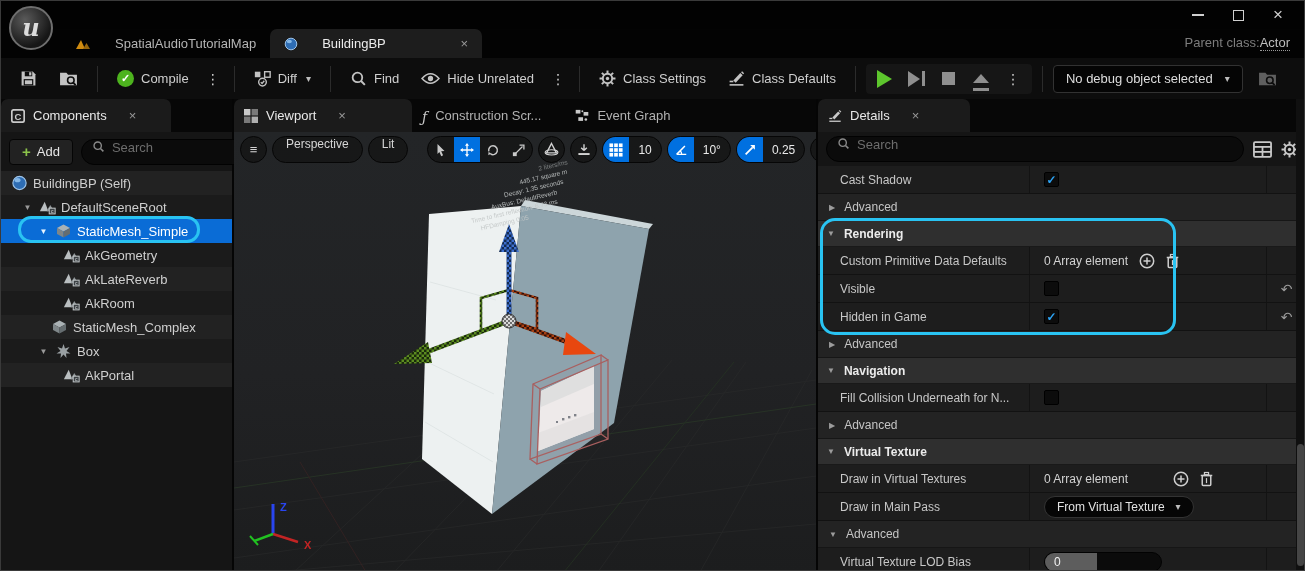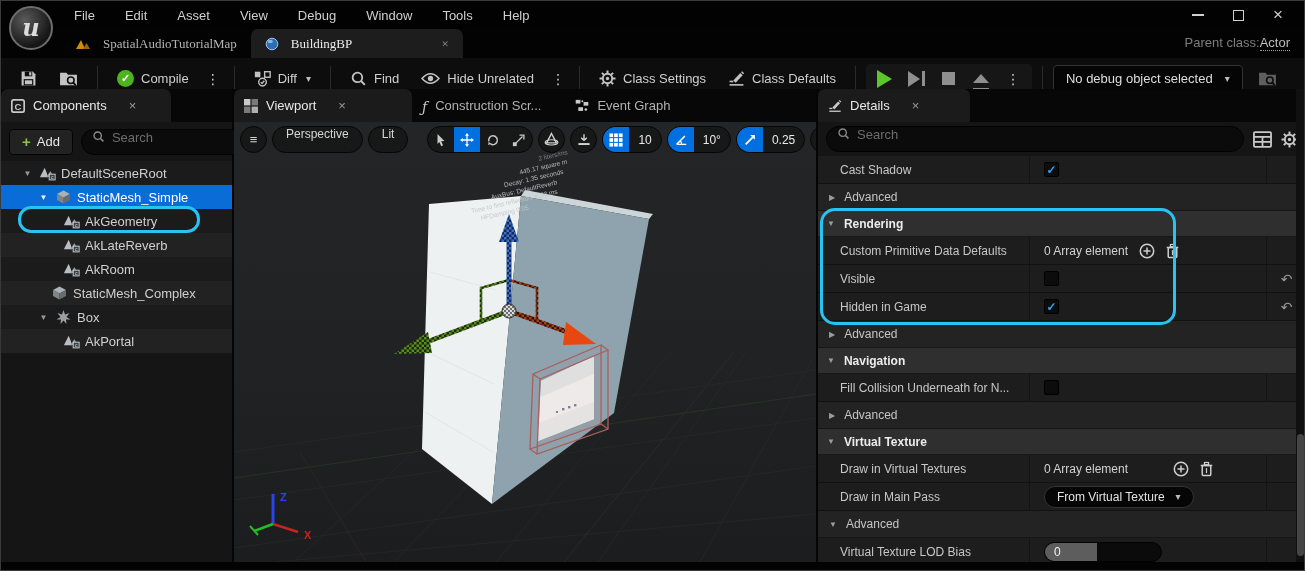--- a/index.html
+++ b/index.html
@@ -17,21 +17,21 @@
                  font-size:24px; color:#dcdcdc; margin-top:-2px; }
   .menu { position:absolute; left:58px; top:0; height:28px; display:flex; align-items:center; }
   .menu-item { padding:0 15px; font-size:13px; color:#cfcfcf; height:28px; display:flex; align-items:center; cursor:default; }
   .wctrl { position:absolute; right:6px; top:2px; display:flex; }
   .wbtn { width:40px; height:24px; display:flex; align-items:center; justify-content:center; color:#cfcfcf; font-size:13px; }
   .wbox { width:11px; height:11px; border:1.5px solid #cfcfcf; }
   .wline { width:12px; height:0; border-top:2px solid #cfcfcf; }
 
   
   .assetrow { position:absolute; left:60px; top:28px; height:29px; display:flex; align-items:flex-end; }
-  .atab { height:29px; display:flex; align-items:center; gap:12px; padding:0 14px; font-size:13px; color:#b5b5b5;font-family:Liberation Serif, serif; }
+  .atab { height:29px; display:flex; align-items:center; gap:24px; padding:0 14px; font-size:13px; color:#b5b5b5; }
   .atab.active { background:#1d1d1d; border-radius:7px 7px 0 0; color:#ececec; width:212px; }
   .atab .x { margin-left:auto; color:#9a9a9a; font-size:13px; }
   .parentclass { position:absolute; right:14px; top:34px; font-size:13px; color:#7d7d7d; }
   .parentclass b { font-weight:normal; color:#bdbdbd; border-bottom:1px dotted #9a9a9a; }
 
   
   .toolbar { position:absolute; left:0; top:57px; width:100%; height:41px; background:#0d0d0d;
              display:flex; align-items:center; padding:0 10px; gap:4px; }
   .tbtn { display:flex; align-items:center; gap:7px; background:none; border:none; color:#cfcfcf;
           font-size:13px; font-family:inherit; padding:6px 9px; border-radius:4px; cursor:pointer; }
@@ -49,21 +49,21 @@
   .bar-step { width:3px; height:15px; background:#8f8f8f; margin-left:2px; }
   .sq-stop { width:13px; height:13px; background:#8f8f8f; }
   .tri-eject { width:0; height:0; border-bottom:9px solid #8f8f8f; border-left:8px solid transparent; border-right:8px solid transparent; }
   .bar-eject { position:absolute; width:16px; height:3px; background:#8f8f8f; margin-top:14px; }
   .ejwrap { position:relative; display:flex; flex-direction:column; align-items:center; }
   .debugsel { display:flex; align-items:center; gap:10px; background:#050505; border:1px solid #323232;
               border-radius:4px; height:28px; padding:0 12px; color:#dedede; font-size:13px; font-family:inherit; cursor:pointer; }
   .dim { opacity:.45; }
 
   
-  .panel { position:absolute; top:88px; height:473px; background:#151515; }
+  .panel { position:absolute; top:98px; height:473px; background:#151515; }
   .panel-left { left:0; width:233px; border-right:2px solid #050505; }
   .panel-center { left:233px; width:582px; background:#fef9c3; }
   .panel-right { left:815px; width:490px; border-left:2px solid #050505; }
   .tabstrip { height:33px; background:#070707; display:flex; align-items:flex-end; }
   .ptab { height:33px; display:flex; align-items:center; gap:8px; padding:0 10px; font-size:13px; color:#b2b2b2; }
   .ptab.active { background:#1b1b1b; border-radius:7px 7px 0 0; color:#e8e8e8; }
   .ptab .x { color:#9a9a9a; margin-left:14px; }
   .tabic { width:14px; height:14px; color:#c9c9c9; flex:0 0 auto; }
 
   
@@ -298,30 +298,20 @@
     <symbol id="i-compc" viewBox="0 0 14 14">
         <rect x="0.8" y="0.8" width="12.4" height="12.4" rx="2" fill="none" stroke="currentColor" stroke-width="1.7"></rect>
         <text x="7" y="10.6" font-size="9.5" font-weight="bold" fill="currentColor" text-anchor="middle" font-family="sans-serif">C</text>
       </symbol>
   </defs>
 </svg>
 
 <div id="app">
 
   <div class="titlebar">
-    <div class="menu">
-      <span class="menu-item">File</span>
-      <span class="menu-item">Edit</span>
-      <span class="menu-item">Asset</span>
-      <span class="menu-item">View</span>
-      <span class="menu-item">Debug</span>
-      <span class="menu-item">Window</span>
-      <span class="menu-item">Tools</span>
-      <span class="menu-item">Help</span>
-    </div>
     <div class="wctrl">
       <span class="wbtn">
           <span class="wline"></span>
         </span>
       <span class="wbtn">
           <span class="wbox"></span>
         </span>
       <span class="wbtn" style="font-size:17px;">×</span>
     </div>
   </div>
@@ -448,20 +438,26 @@
         <span>Add</span>
       </button>
       <div class="searchbox">
         <svg>
             <use href="#i-mag"></use>
           </svg>
         <input placeholder="Search" style="">
       </div>
     </div>
     <div class="ctree">
+      <div class="trow odd" style="padding-left:10px;">
+        <svg class="ti">
+            <use href="#i-orb"></use>
+          </svg>
+        <span>BuildingBP (Self)</span>
+      </div>
       <div class="trow even" style="padding-left:20px;">
         <span class="arr">▼</span>
         <svg class="ti">
             <use href="#i-mount"></use>
           </svg>
         <span>DefaultSceneRoot</span>
       </div>
       <div class="trow sel" style="padding-left:36px;">
         <span class="arr">▼</span>
         <svg class="ti">

